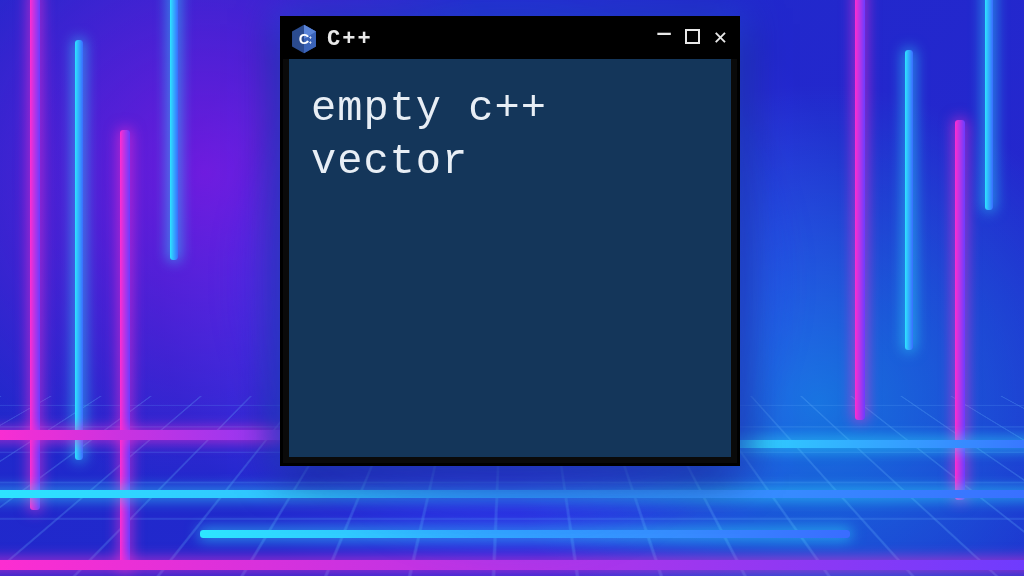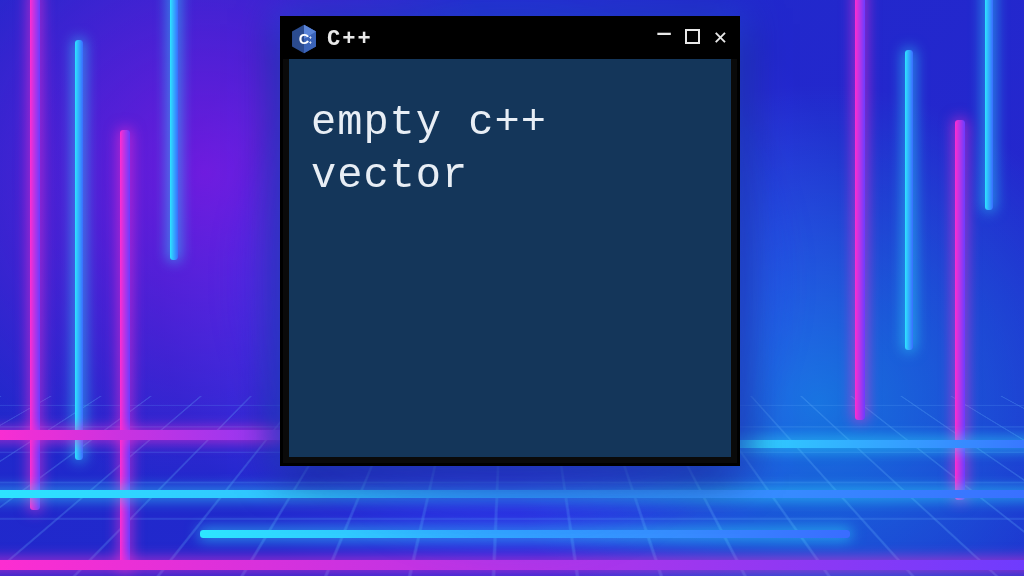--- a/index.html
+++ b/index.html
@@ -98,21 +98,20 @@
       background: #14365a;
       padding: 24px 22px;
     }
     .content-text {
       color: #e8eef5;
       font-family: 'Courier New', monospace;
       font-size: 42px;
       line-height: 1.25;
       letter-spacing: 1px;
       white-space: pre-line;
-      margin-top: 14px;
     }
   </style>
 </head>
 <body>
 
 <div class="background">
   <div class="grid"></div>
 
   <div class="trace v t1"></div>
   <div class="trace v cyan t2"></div>

